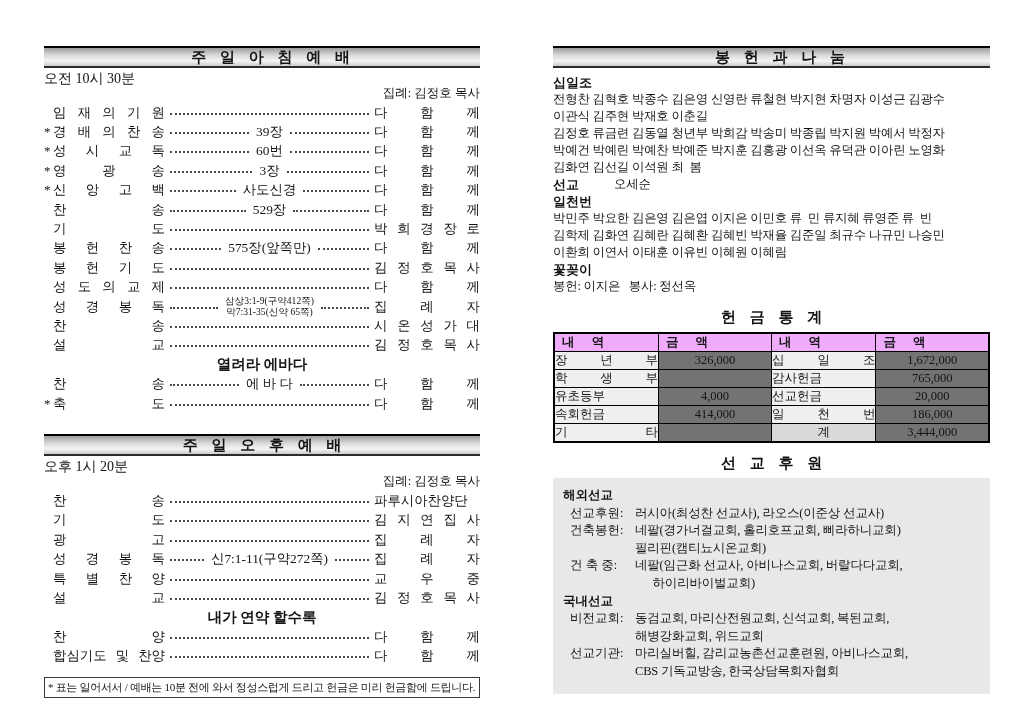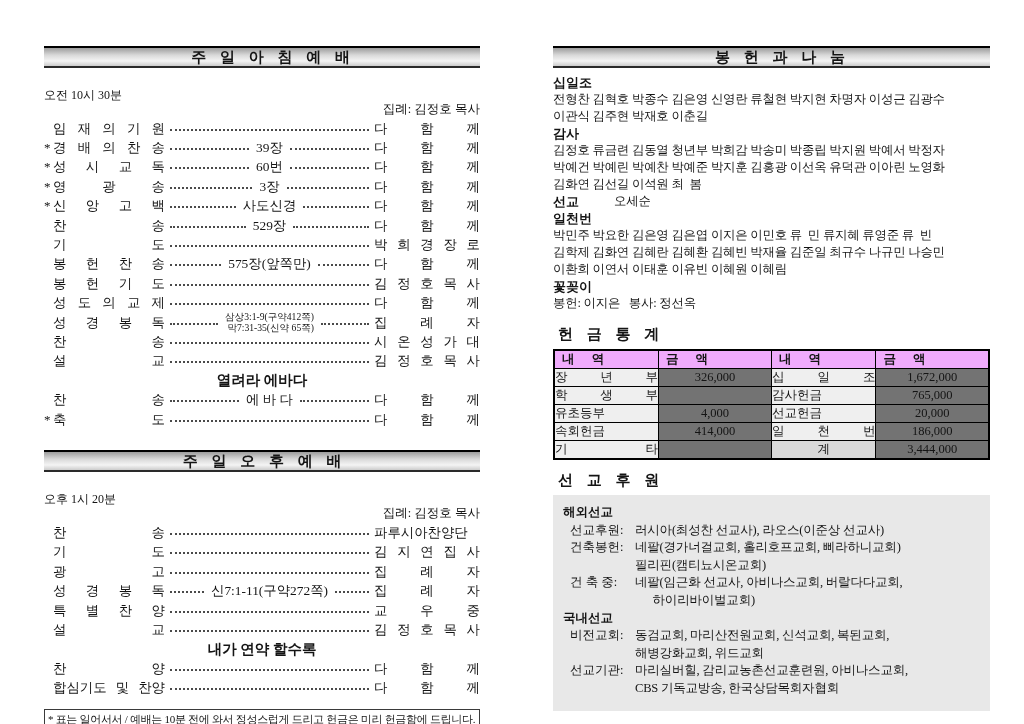--- a/index.html
+++ b/index.html
@@ -15,48 +15,48 @@
   
   .bar {
     height:22px; border-top:2px solid #000; border-bottom:2px solid #2a2a2a;
     background:linear-gradient(180deg,#9d9d9d 0%,#d9d9d9 40%,#f4f4f4 72%,#cccccc 100%);
     display:flex; align-items:center; justify-content:center;
     font-weight:bold; font-size:15px; letter-spacing:5px; text-indent:5px;
   }
   .bar-first { margin-top:46px;padding-left:17px; }
   .bar-second { margin-top:21px; }
 
-  .time { margin-top:20px; font-size:12px; line-height:14px; }
+  .time { margin-top:4px; font-size:14px; line-height:14px; }
   .officiant { font-size:12.5px; line-height:14px; text-align:right; }
 
   .order { margin-top:3px; }
   .row { display:flex; align-items:center; height:19.4px; font-size:13.4px; }
   .star { width:9px; flex:0 0 9px; font-size:13px; }
   .lbl { width:112px; flex:0 0 112px; text-align:justify; text-align-last:justify; }
   .dots { flex:1 1 auto; height:0; border-bottom:2px dotted #4a4a4a; margin:0 5px; transform:translateY(1px); }
-  .ctr { text-align:right; white-space:pre-line; padding:0 2px; }
+  .ctr { text-align:center; white-space:pre-line; padding:0 2px; }
   .ctr:empty { display:none; }
   .ctr:empty + .dots { display:none; }
   .ctr.small { font-size:9.6px; line-height:10.2px; }
   .rgt { width:106px; flex:0 0 106px; text-align:justify; text-align-last:justify; }
   .sermon { height:19.4px; line-height:19.4px; text-align:center; font-weight:bold; font-size:14.5px; }
 
   .note {
     margin-top:11px; border:1px solid #3a3a3a; padding:2px 3px;
     font-size:11px; letter-spacing:-0.3px; white-space:nowrap; overflow:hidden;
   }
 
   
   .sharing { margin-top:6px; }
   .heading { font-weight:bold; font-size:13px; line-height:17px; }
   .names { font-size:12.4px; line-height:17px; letter-spacing:-0.2px; white-space:pre-wrap; }
   .inline-row { display:flex; line-height:17px;gap:19px; }
   .inline-row .names { margin-left:16px; }
 
-  .center-title { text-align:left; font-weight:bold; font-size:15px; letter-spacing:5px; text-indent:5px; }
+  .center-title { text-align:center; font-weight:bold; font-size:15px; letter-spacing:5px; text-indent:5px; }
   .ct-stats { margin-top:13px; }
   .ct-mission { margin-top:11px; }
 
   table.stats { width:100%; margin-top:5px; border-collapse:collapse; border:2px solid #000; }
   table.stats th, table.stats td { border:1px solid #000; height:15.8px; font-size:12.5px; padding:0; }
   table.stats th { background:#f0abfc; font-weight:bold; text-align:left; letter-spacing:7px; text-indent:7px; }
   td.lab { background:#efefef; text-align:justify; text-align-last:justify; padding:0 15px; }
   td.amt { background:#737373; text-align:center; }
   td.tot { background:#d9d9d9; text-align:center; text-align-last:center; }
   col.c-lab { width:24%; } col.c-amt { width:26%; }
@@ -255,21 +255,20 @@
 <div class="page" id="right-page">
 
   <div class="bar bar-first">
       <span>봉 헌 과 나 눔</span>
     </div>
 
   <div class="sharing">
     <div class="heading">십일조</div>
     <div class="names">전형찬 김혁호 박종수 김은영 신영란 류철현 박지현 차명자 이성근 김광수
 이관식 김주현 박재호 이춘길</div>
-    <div class="heading">감사</div>
     <div class="names">김정호 류금련 김동열 청년부 박희감 박송미 박종립 박지원 박예서 박정자
 박예건 박예린 박예찬 박예준 박지훈 김홍광 이선옥 유덕관 이아린 노영화
 김화연 김선길 이석원 최  봄</div>
     <div class="inline-row">
       <span class="heading">선교</span>
       <span class="names">오세순</span>
     </div>
     <div class="heading">일천번</div>
     <div class="names">박민주 박요한 김은영 김은엽 이지은 이민호 류  민 류지혜 류영준 류  빈
 김학제 김화연 김혜란 김혜환 김혜빈 박재율 김준일 최규수 나규민 나승민

